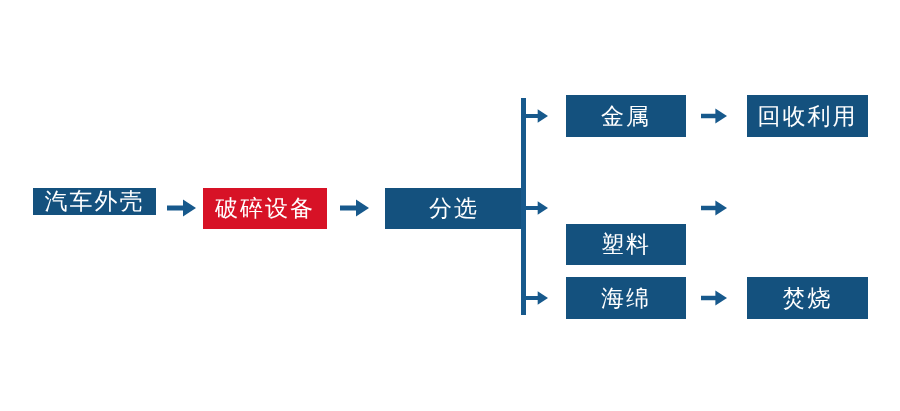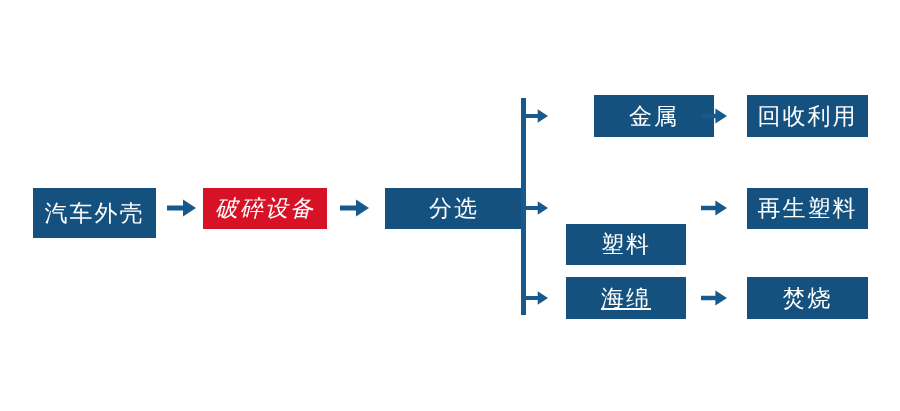--- a/index.html
+++ b/index.html
@@ -44,49 +44,49 @@
     position: absolute;
     width: 5px;
     background: var(--arrow-blue);
   }
 </style>
 </head>
 <body>
 
 <div class="canvas">
 
-  <div class="node blue" style="left:33px; top:188px; width:123px; height:50px;">汽车外壳</div>
+  <div class="node blue" style="left:33px; top:188px; width:123px; height:27px;">汽车外壳</div>
 
   <div class="arrow" style="left:167px; top:198px;">
     <svg width="29" height="20" viewBox="0 0 29 20" aria-hidden="true">
       <path d="M0 10 H18" stroke="currentColor" stroke-width="5" fill="none"></path>
       <path d="M16 1.5 L29 10 L16 18.5 Z" fill="currentColor"></path>
     </svg>
   </div>
 
-  <div class="node red" style="left:203px; top:188px; width:124px; height:41px;font-style:italic;">破碎设备</div>
+  <div class="node red" style="left:203px; top:188px; width:124px; height:41px;">破碎设备</div>
 
   <div class="arrow" style="left:340px; top:198px;">
     <svg width="29" height="20" viewBox="0 0 29 20" aria-hidden="true">
       <path d="M0 10 H18" stroke="currentColor" stroke-width="5" fill="none"></path>
       <path d="M16 1.5 L29 10 L16 18.5 Z" fill="currentColor"></path>
     </svg>
   </div>
 
   <div class="node blue" style="left:385px; top:188px; width:138px; height:41px;">分选</div>
 
   <div class="vline" style="left:521px; top:98px; height:217px;"></div>
 
   <div class="arrow" style="left:525px; top:108px;">
     <svg width="23" height="16" viewBox="0 0 29 20" aria-hidden="true">
       <path d="M0 10 H18" stroke="currentColor" stroke-width="5" fill="none"></path>
       <path d="M16 1.5 L29 10 L16 18.5 Z" fill="currentColor"></path>
     </svg>
   </div>
-  <div class="node blue" style="left:566px; top:95px; width:120px; height:42px;margin-left:28px;">金属</div>
+  <div class="node blue" style="left:566px; top:95px; width:120px; height:42px;">金属</div>
   <div class="arrow" style="left:701px; top:107px;">
     <svg width="26" height="18" viewBox="0 0 29 20" aria-hidden="true">
       <path d="M0 10 H18" stroke="currentColor" stroke-width="5" fill="none"></path>
       <path d="M16 1.5 L29 10 L16 18.5 Z" fill="currentColor"></path>
     </svg>
   </div>
   <div class="node blue" style="left:747px; top:95px; width:121px; height:42px;text-align:center;">回收利用</div>
 
   <div class="arrow" style="left:525px; top:200px;">
     <svg width="23" height="16" viewBox="0 0 29 20" aria-hidden="true">
@@ -94,29 +94,28 @@
       <path d="M16 1.5 L29 10 L16 18.5 Z" fill="currentColor"></path>
     </svg>
   </div>
   <div class="node blue" style="left:566px; top:188px; width:120px; height:41px;margin-top:36px;">塑料</div>
   <div class="arrow" style="left:701px; top:199px;">
     <svg width="26" height="18" viewBox="0 0 29 20" aria-hidden="true">
       <path d="M0 10 H18" stroke="currentColor" stroke-width="5" fill="none"></path>
       <path d="M16 1.5 L29 10 L16 18.5 Z" fill="currentColor"></path>
     </svg>
   </div>
-  <div class="node blue" style="left:747px; top:188px; width:121px; height:41px;">再生塑料</div>
 
   <div class="arrow" style="left:525px; top:290px;">
     <svg width="23" height="16" viewBox="0 0 29 20" aria-hidden="true">
       <path d="M0 10 H18" stroke="currentColor" stroke-width="5" fill="none"></path>
       <path d="M16 1.5 L29 10 L16 18.5 Z" fill="currentColor"></path>
     </svg>
   </div>
-  <div class="node blue" style="left:566px; top:277px; width:120px; height:42px;text-decoration:underline;">海绵</div>
+  <div class="node blue" style="left:566px; top:277px; width:120px; height:42px;">海绵</div>
   <div class="arrow" style="left:701px; top:289px;">
     <svg width="26" height="18" viewBox="0 0 29 20" aria-hidden="true">
       <path d="M0 10 H18" stroke="currentColor" stroke-width="5" fill="none"></path>
       <path d="M16 1.5 L29 10 L16 18.5 Z" fill="currentColor"></path>
     </svg>
   </div>
   <div class="node blue" style="left:747px; top:277px; width:121px; height:42px;text-align:right;">焚烧</div>
 
 </div>
 

